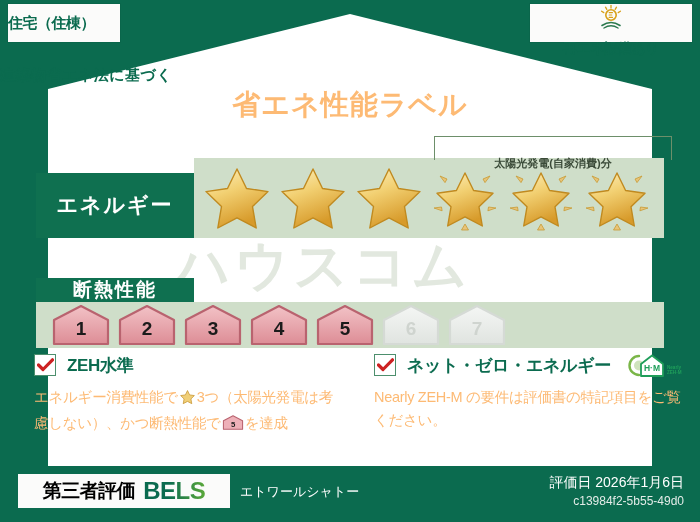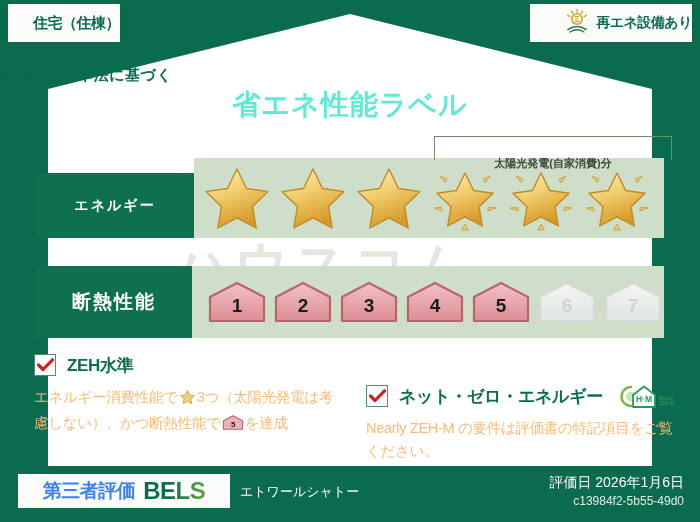--- a/index.html
+++ b/index.html
@@ -21,83 +21,84 @@
     left: 48px; top: 14px;
     width: 604px; height: 452px;
     background: #ffffff;
     clip-path: polygon(0% 16.6%, 50% 0%, 100% 16.6%, 100% 100%, 0% 100%);
   }
 
   
   .tag-box {
     position: absolute;
     background: #fbfbfa;
-    display: flex; align-items: center; justify-content: flex-end;
+    display: flex; align-items: center; justify-content: flex-start;
     box-shadow: 0 0 0 1px rgba(0,0,0,0.04);
   }
   #tag-left {
     left: 8px; top: 4px; width: 112px; height: 38px;
   }
   #tag-left .tag-text {
     font-size: 15px; font-weight: bold; color: #0b6b4f;
     letter-spacing: -0.5px;
   }
   #tag-right {
     right: 8px; top: 4px; width: 162px; height: 38px;
     gap: 6px;
+    flex-direction: column;
   }
   #tag-right .tag-text {
     font-size: 14px; font-weight: bold; color: #0b6b4f;
     letter-spacing: -0.5px;
   }
 
   
   .title-sub {
     position: absolute; top: 66px; left: 0; width: 100%;
     text-align: left;
     font-size: 15px; font-weight: bold; color: #0b6b4f;
     letter-spacing: 0.5px;
   }
   .title-main {
     position: absolute; top: 86px; left: 0; width: 100%;
     text-align: center;
-    font-size: 28px; font-weight: bold; color: #5eead4;
+    font-size: 28px; font-weight: bold; color: #fdba74;
     letter-spacing: 1px;
   }
 
   
   .watermark {
     position: absolute; left: 175px; top: 230px;
     font-size: 54px; font-weight: bold;
     color: rgba(190,205,185,0.45);
     letter-spacing: 4px;
     pointer-events: none;
     user-select: none;
   }
 
   
   .perf-row {
     position: absolute;
     left: 36px; width: 628px; height: 80px;
     display: flex;
   }
   #row-energy { top: 158px; }
-  #row-insul  { top: 266px; height: 72px; }
+  #row-insul  { top: 278px; height: 58px; flex-direction: column; }
 
   .perf-label {
     width: 158px;
     background: #0f7050;
     color: #ffffff;
     display: flex; flex-direction: column;
     align-items: center; justify-content: center;
     font-weight: bold;
     letter-spacing: 2px;
     line-height: 1.25;
   }
-  #row-energy .perf-label { font-size: 14px; margin-top: 15px; }
+  #row-energy .perf-label { font-size: 21px; margin-top: 15px; }
   #row-insul  .perf-label { font-size: 19px; }
 
   .perf-field {
     flex: 1;
     background: #cfdec9;
     position: relative;
     display: flex; align-items: center;
   }
 
   
@@ -140,21 +141,21 @@
     text-align: center;
     font-size: 19px; font-weight: bold;
     color: #1b1b1b;
     pointer-events: none;
   }
   .house-cell.inactive .house-num { color: #cfd4cf; }
 
   
   .info-panel { position: absolute; top: 352px; width: 310px; }
   #panel-zeh { left: 34px; }
-  #panel-nze { left: 366px; margin-top: 31px; }
+  #panel-nze { left: 374px; }
 
   .info-head {
     display: flex; align-items: center; gap: 11px;
     height: 26px;
   }
   .checkbox {
     width: 22px; height: 22px;
     border: 1.6px solid #4c8f6d;
     background: #ffffff;
     display: flex; align-items: center; justify-content: center;
@@ -185,21 +186,21 @@
     background: #0b6b4f;
   }
   .footer-badge {
     position: absolute; left: 18px; top: 8px;
     height: 34px; min-width: 212px;
     background: #fbfbfa;
     display: flex; align-items: center; justify-content: center;
     gap: 8px; padding: 0 10px;
   }
   .footer-badge .f-eval {
-    font-size: 19px; font-weight: bold; color: #3b82f6;
+    font-size: 19px; font-weight: bold; color: #000000;
     letter-spacing: -0.5px;
   }
   .footer-badge .f-bels {
     font-size: 24px; font-weight: bold;
     letter-spacing: -0.5px;
     background: linear-gradient(90deg,#0b6b4f 0%,#0b6b4f 40%,#5aa83a 100%);
     -webkit-background-clip: text; background-clip: text;
     color: transparent;
   }
   .footer-owner {

